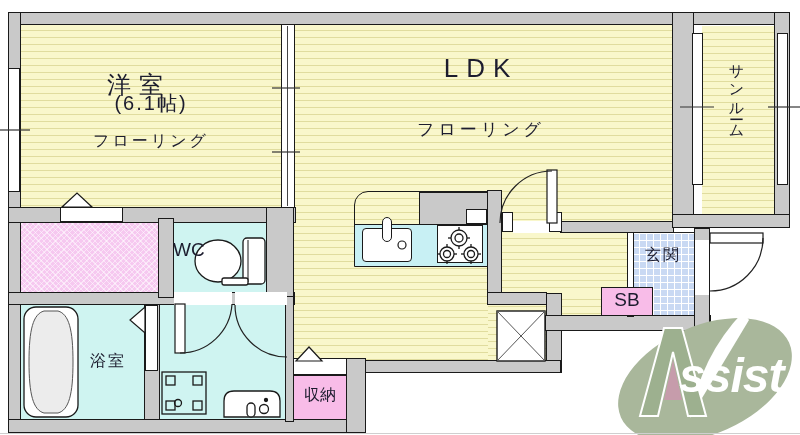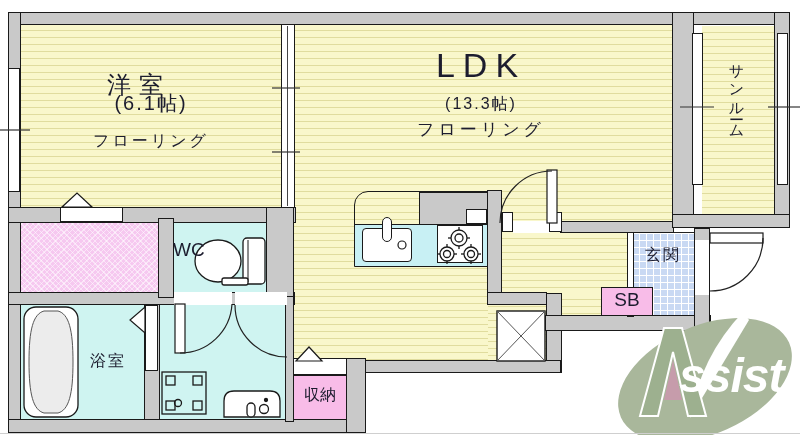--- a/index.html
+++ b/index.html
@@ -177,22 +177,21 @@
       <path d="M69,16 L87,16 L111,104 L93,104 L78,40 L63,104 L45,104 Z" fill="#9db08f" stroke="#fff" stroke-width="2"></path>
       <polygon points="78,48 69,88 87,88" fill="#c69cab"></polygon>
       <text x="84" y="80" font-size="48" font-style="italic" font-weight="bold" fill="#ffffff" letter-spacing="-1" font-family="&quot;Liberation Sans&quot;,sans-serif">ssist</text>
     </g>
   </svg>
 
   <div class="lbl" style="left:48px;top:72px;width:182px;font-size:24px;letter-spacing:8px;">洋室</div>
   <div class="lbl" style="left:60px;top:92px;width:182px;font-size:20px;letter-spacing:2px;">(6.1帖)</div>
   <div class="lbl" style="left:46px;top:132px;width:210px;font-size:16px;letter-spacing:3px;">フローリング</div>
 
-  <div class="lbl" style="left:390px;top:47px;width:182px;font-size:34px;letter-spacing:8px;">LDK</div>
-  <div class="lbl" style="left:390px;top:95px;width:182px;font-size:16px;letter-spacing:2px;">(13.3帖)</div>
+  <div class="lbl" style="left:390px;top:54px;width:182px;font-size:26px;letter-spacing:8px;">LDK</div>
   <div class="lbl" style="left:376px;top:121px;width:210px;font-size:17px;letter-spacing:4px;">フローリング</div>
 
   <div class="lbl vert" style="left:728px;top:54px;font-size:15px;letter-spacing:2px;">サンルーム</div>
 
   <div class="lbl" style="left:173px;top:240px;width:46px;font-size:19px;text-align:left;">WC</div>
   <div class="lbl" style="left:76px;top:352px;width:64px;font-size:16px;letter-spacing:2px;">浴室</div>
   <div class="lbl" style="left:631px;top:246px;width:64px;font-size:16px;letter-spacing:2px;">玄関</div>
   <div class="lbl" style="left:601px;top:290px;width:52px;font-size:19px;">SB</div>
   <div class="lbl" style="left:293px;top:386px;width:54px;font-size:16px;">収納</div>
 

